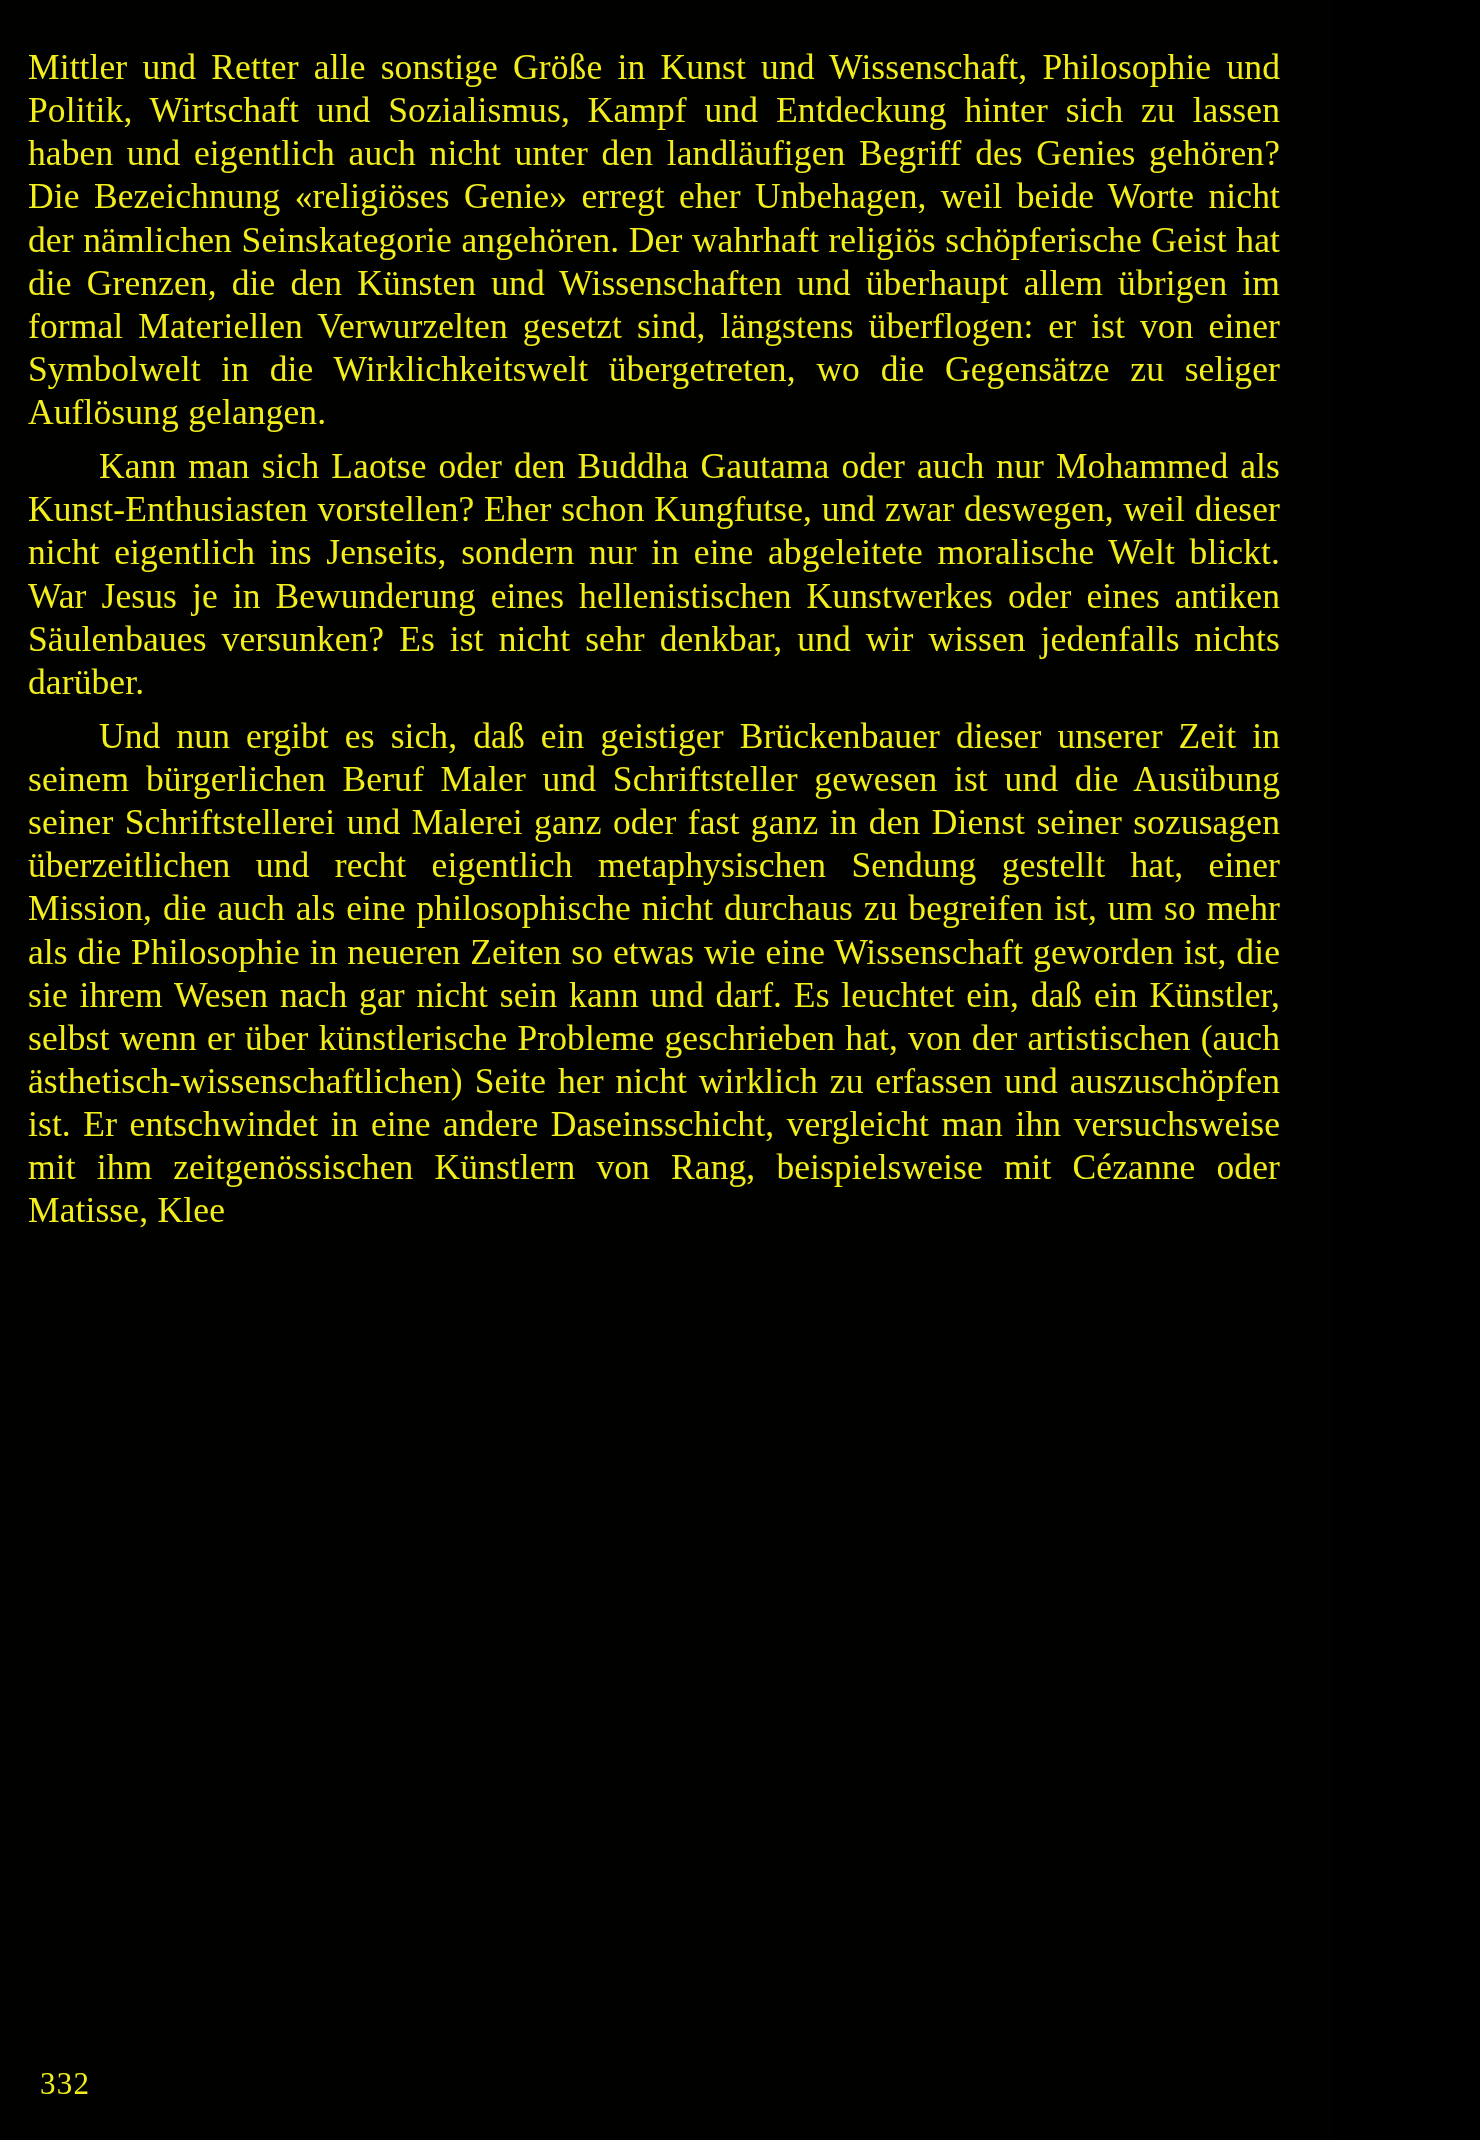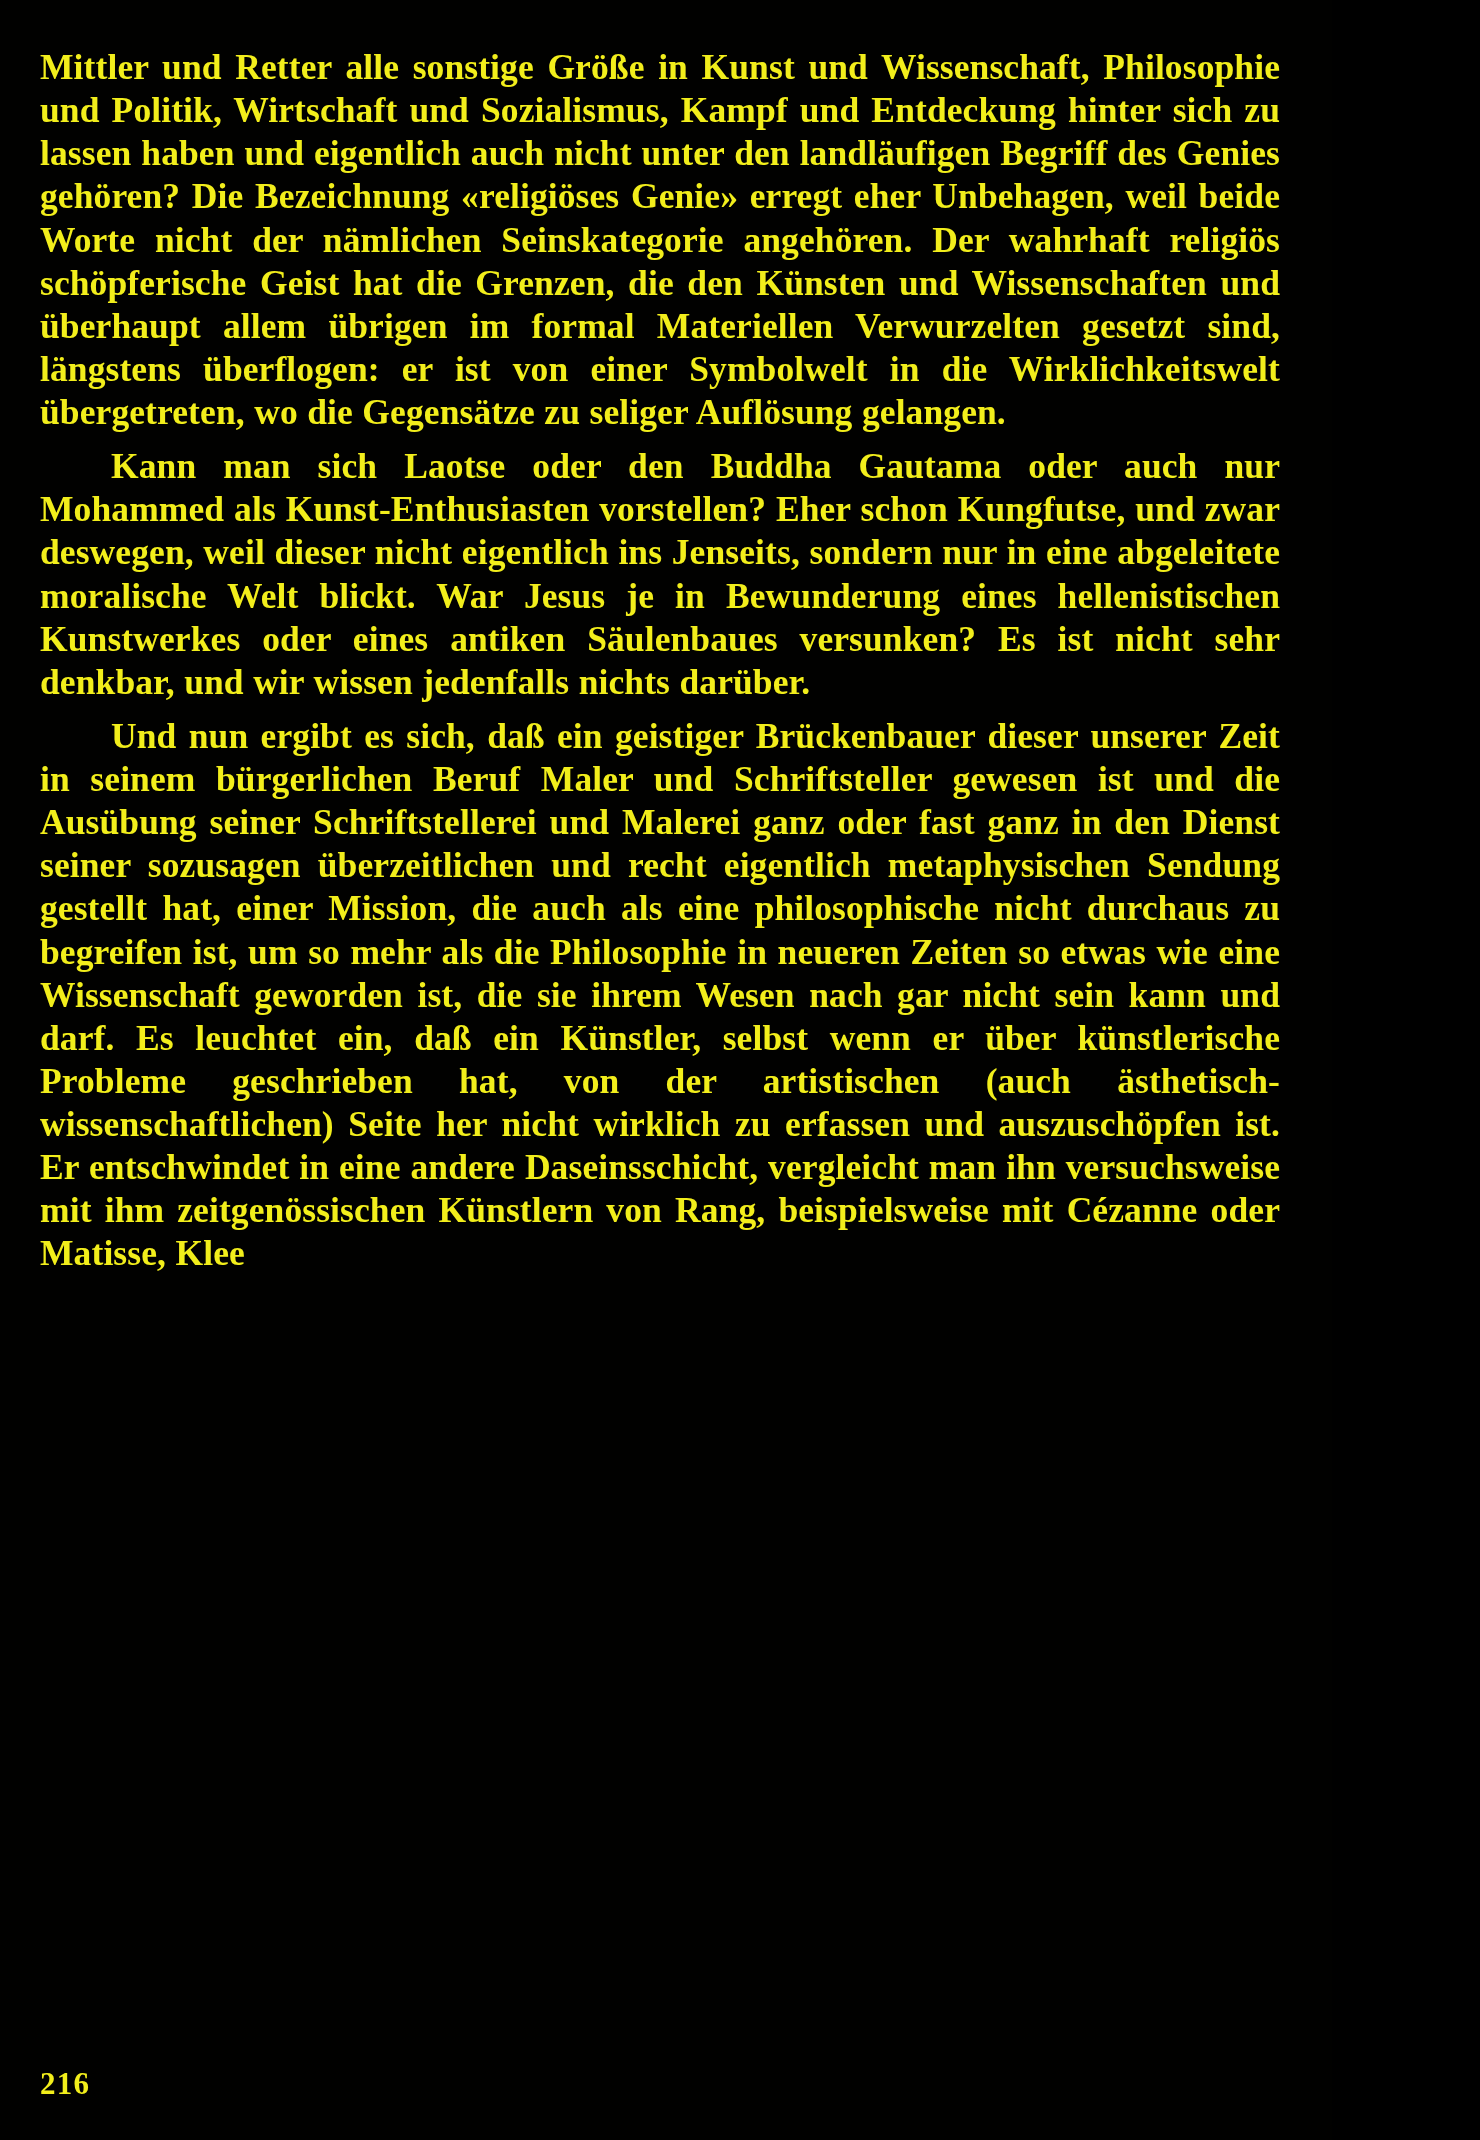--- a/index.html
+++ b/index.html
@@ -12,22 +12,21 @@
     height: 2140px;
     overflow: hidden;
     font-family: "Liberation Serif", "DejaVu Serif", serif;
   }
   .page {
     position: relative;
     width: 1332px;
     height: 2140px;
     background: #010100;
     box-sizing: border-box;
-    padding: 46px 52px 0 40px;
-    font-weight: bold;
+    padding: 46px 52px 0 28px;
   }
   .text-block {
     color: #f2ee1b;
     font-size: 35.5px;
     line-height: 1.215;
     text-align: justify;
     text-justify: inter-word;
     letter-spacing: 0.1px;
     word-spacing: 0.5px;
     -webkit-font-smoothing: antialiased;
@@ -55,15 +54,15 @@
 <body>
 
 <div class="page" style="background: rgb(1, 1, 0);">
 
   <div class="text-block" style="color: rgb(242, 238, 27);">
     <p class="para">Mittler und Retter alle sonstige Größe in Kunst und Wissenschaft, Philosophie und Politik, Wirtschaft und Sozialismus, Kampf und Entdeckung hinter sich zu lassen haben und eigentlich auch nicht unter den landläufigen Begriff des Genies gehören? Die Bezeichnung «religiöses Genie» erregt eher Unbehagen, weil beide Worte nicht der nämlichen Seinskategorie angehören. Der wahrhaft religiös schöpferische Geist hat die Grenzen, die den Künsten und Wissenschaften und überhaupt allem übrigen im formal Materiellen Verwurzelten gesetzt sind, längstens überflogen: er ist von einer Symbolwelt in die Wirklichkeitswelt übergetreten, wo die Gegensätze zu seliger Auflösung gelangen.</p>
     <p class="para">Kann man sich Laotse oder den Buddha Gautama oder auch nur Mohammed als Kunst-Enthusiasten vorstellen? Eher schon Kungfutse, und zwar deswegen, weil dieser nicht eigentlich ins Jenseits, sondern nur in eine abgeleitete moralische Welt blickt. War Jesus je in Bewunderung eines hellenistischen Kunstwerkes oder eines antiken Säulenbaues versunken? Es ist nicht sehr denkbar, und wir wissen jedenfalls nichts darüber.</p>
     <p class="para">Und nun ergibt es sich, daß ein geistiger Brückenbauer dieser unserer Zeit in seinem bürgerlichen Beruf Maler und Schriftsteller gewesen ist und die Ausübung seiner Schriftstellerei und Malerei ganz oder fast ganz in den Dienst seiner sozusagen überzeitlichen und recht eigentlich metaphysischen Sendung gestellt hat, einer Mission, die auch als eine philosophische nicht durchaus zu begreifen ist, um so mehr als die Philosophie in neueren Zeiten so etwas wie eine Wissenschaft geworden ist, die sie ihrem Wesen nach gar nicht sein kann und darf. Es leuchtet ein, daß ein Künstler, selbst wenn er über künstlerische Probleme geschrieben hat, von der artistischen (auch ästhetisch-wissenschaftlichen) Seite her nicht wirklich zu erfassen und auszuschöpfen ist. Er entschwindet in eine andere Daseinsschicht, vergleicht man ihn versuchsweise mit ihm zeitgenössischen Künstlern von Rang, beispielsweise mit Cézanne oder Matisse, Klee</p>
   </div>
 
-  <div class="page-number" style="color: rgb(242, 238, 27);">216</div>
+  <div class="page-number" style="color: rgb(242, 238, 27);">332</div>
 
 </div>
 
 </body></html>

